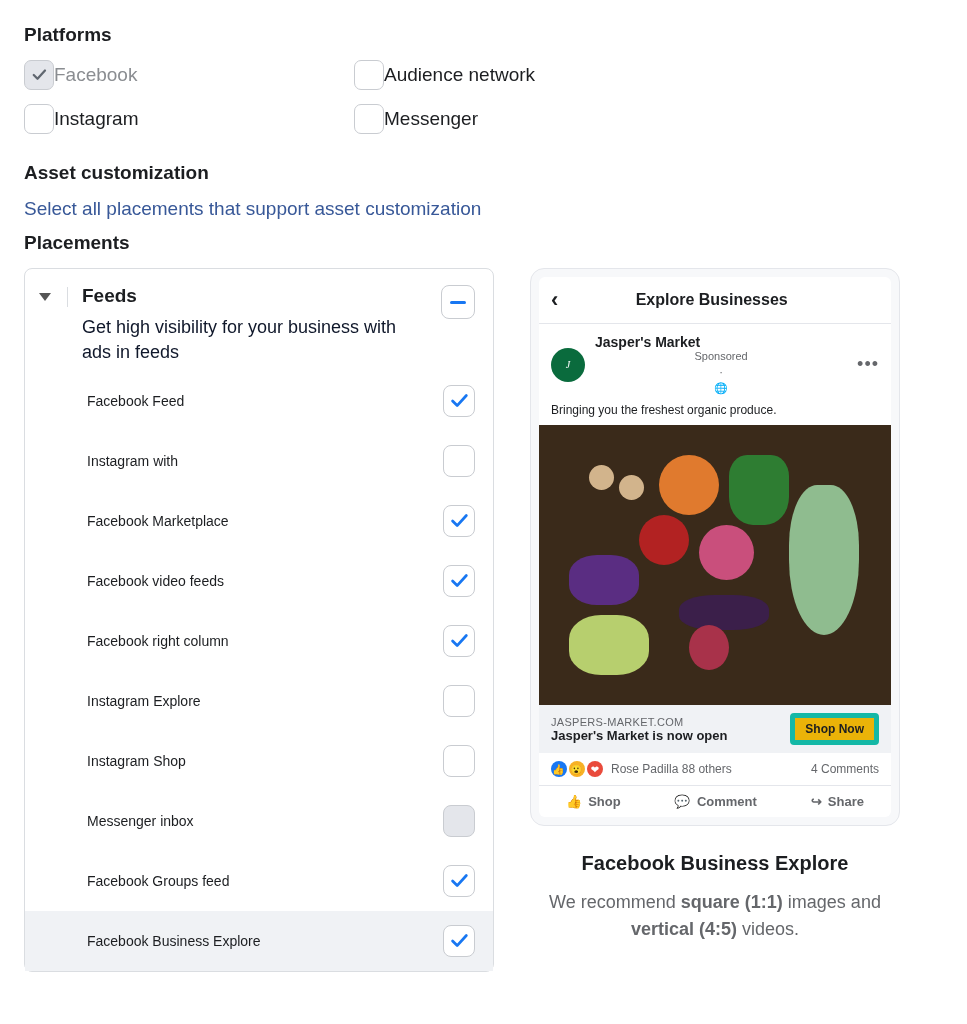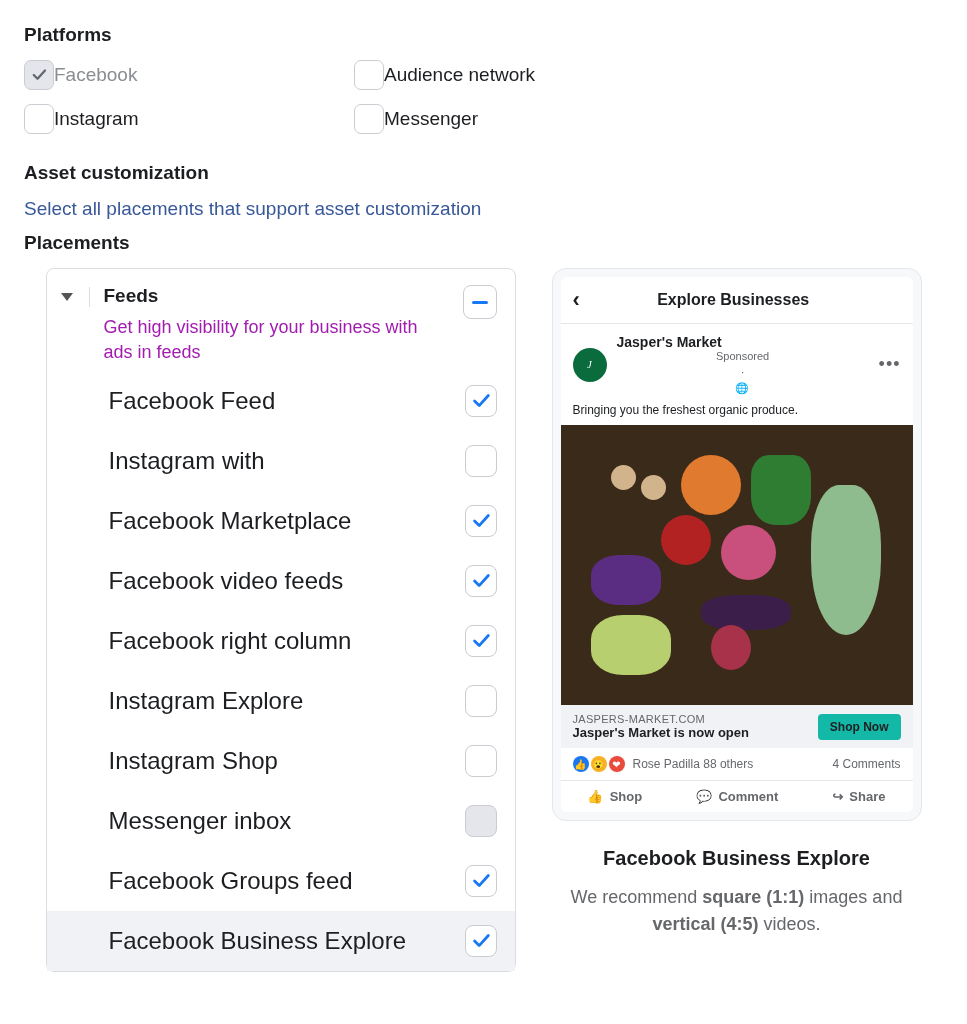--- a/index.html
+++ b/index.html
@@ -53,21 +53,20 @@
   .link {
     color: #385898;
     font-size: 19px;
     text-decoration: none;
     cursor: pointer;
   }
   .columns {
     display: flex;
     gap: 36px;
     align-items: flex-start;
-    justify-content: center;
   }
   .placements-panel {
     width: 470px;
     border: 1px solid #dadde1;
     border-radius: 8px;
     background: #fff;
   }
   .group-header {
     display: flex;
     align-items: flex-start;
@@ -88,21 +87,21 @@
     margin: 2px 14px 0 16px;
   }
   .group-body { flex: 1; }
   .group-title {
     font-size: 19px;
     font-weight: 700;
     margin: 0 0 8px 0;
   }
   .group-desc {
     font-size: 18px;
-    color: #a21caf;
+    color: #0f172a;
     line-height: 1.4;
     margin: 0;
     max-width: 330px;
   }
   .indet-box {
     width: 34px; height: 34px;
     border: 1px solid #c9ccd1;
     border-radius: 8px;
     display: flex;
     align-items: center;
@@ -118,21 +117,21 @@
   .placement-row {
     display: flex;
     align-items: center;
     justify-content: space-between;
     padding: 14px 18px 14px 62px;
   }
   .placement-row.selected-bg {
     background: #f0f2f5;
   }
   .placement-label {
-    font-size: 24px;
+    font-size: 14px;
     color: #1c1e21;
   }
   .row-check {
     width: 32px; height: 32px;
     border: 1px solid #c9ccd1;
     border-radius: 8px;
     display: flex;
     align-items: center;
     justify-content: center;
     background: #fff;
@@ -213,22 +212,22 @@
     display:flex;
     align-items:center;
     justify-content:space-between;
     padding: 8px 12px;
     background:#f0f2f5;
   }
   .link-texts { font-size: 11px; }
   .link-domain { color:#65676b; text-transform:uppercase; letter-spacing:0.3px; }
   .link-title { font-size:13px; font-weight:700; color:#1c1e21; }
   .shop-btn {
-    border:2px solid #14b8a6;
-    background:#14b8a6;
+    border:5px solid #14b8a6;
+    background:#eab308;
     border-radius:4px;
     padding:4px 10px;
     font-size:12px;
     font-weight:600;
   }
   .reactions-row {
     display:flex;
     align-items:center;
     justify-content:space-between;
     padding:8px 12px;

